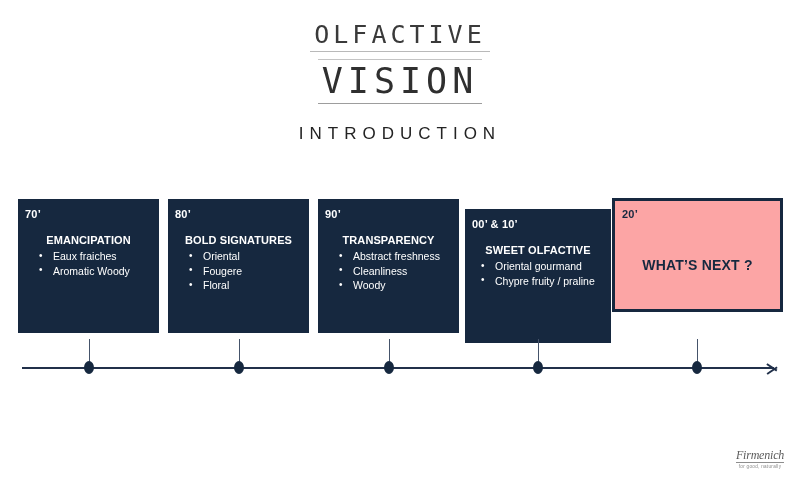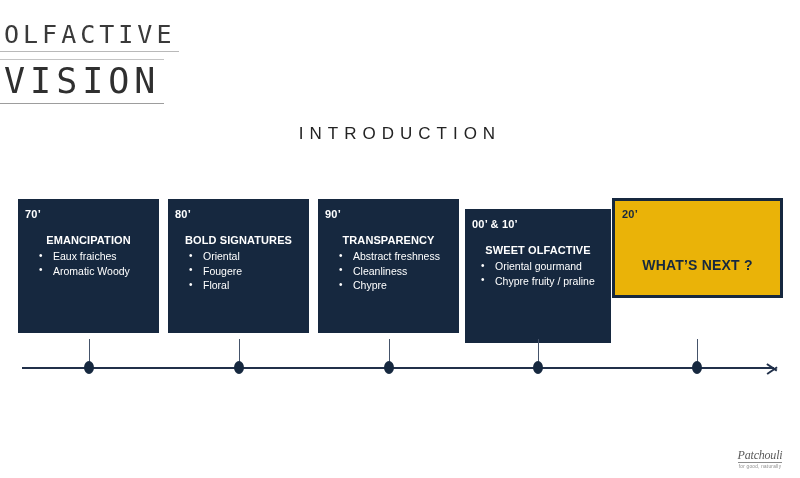--- a/index.html
+++ b/index.html
@@ -15,20 +15,21 @@
     overflow: hidden;
     position: relative;
   }
 
   
   #logo-block {
     position: absolute;
     left: 0;
     top: 22px;
     width: 800px;
+    text-align: center;
   }
   #logo-olfactive {
     font-family: "DejaVu Sans Mono", monospace;
     font-size: 25px;
     letter-spacing: 4px;
     color: #3a3a3a;
     font-weight: 400;
     line-height: 1.05;
     display: inline-block;
     position: relative;
@@ -92,23 +93,23 @@
     padding: 9px 7px 6px 7px;
     color: #ffffff;
   }
   .card.c1 { left: 0px; }
   .card.c2 { left: 150px; }
   .card.c3 { left: 300px; }
   .card.c4 { left: 447px; width: 146px; margin-top: 10px; }
   .card.highlight {
     left: 594px;
     width: 171px;
-    height: 100px;
+    height: 114px;
     top: -1px;
-    background: #eab308;
+    background: #fca5a5;
     border: 3px solid #16283f;
     color: #16283f;
     padding: 7px 7px 6px 7px;
   }
 
   .card-era {
     font-size: 11px;
     font-weight: bold;
     text-align: left;
     letter-spacing: 0.2px;
@@ -259,21 +260,21 @@
       <li>Floral</li>
     </ul>
   </div>
 
   <div class="card c3">
     <div class="card-era">90’</div>
     <div class="card-theme">TRANSPARENCY</div>
     <ul class="card-list">
       <li>Abstract freshness</li>
       <li>Cleanliness</li>
-      <li>Chypre</li>
+      <li>Woody</li>
     </ul>
   </div>
 
   <div class="card c4">
     <div class="card-era">00’ &amp; 10’</div>
     <div class="card-theme">SWEET OLFACTIVE</div>
     <ul class="card-list">
       <li>Oriental gourmand</li>
       <li>Chypre fruity / praline</li>
     </ul>
@@ -296,16 +297,16 @@
 <div id="axis-arrow"></div>
 
 <div class="node" style="left:89px;"></div>
 <div class="node" style="left:239px;"></div>
 <div class="node" style="left:389px;"></div>
 <div class="node" style="left:538px;"></div>
 <div class="node" style="left:697px;"></div>
 
 <div id="brand-mark">
   <div>
-    <span id="brand-name">Patchouli</span>
+    <span id="brand-name">Firmenich</span>
   </div>
   <div id="brand-tagline">for good, naturally</div>
 </div>
 
 </body></html>

